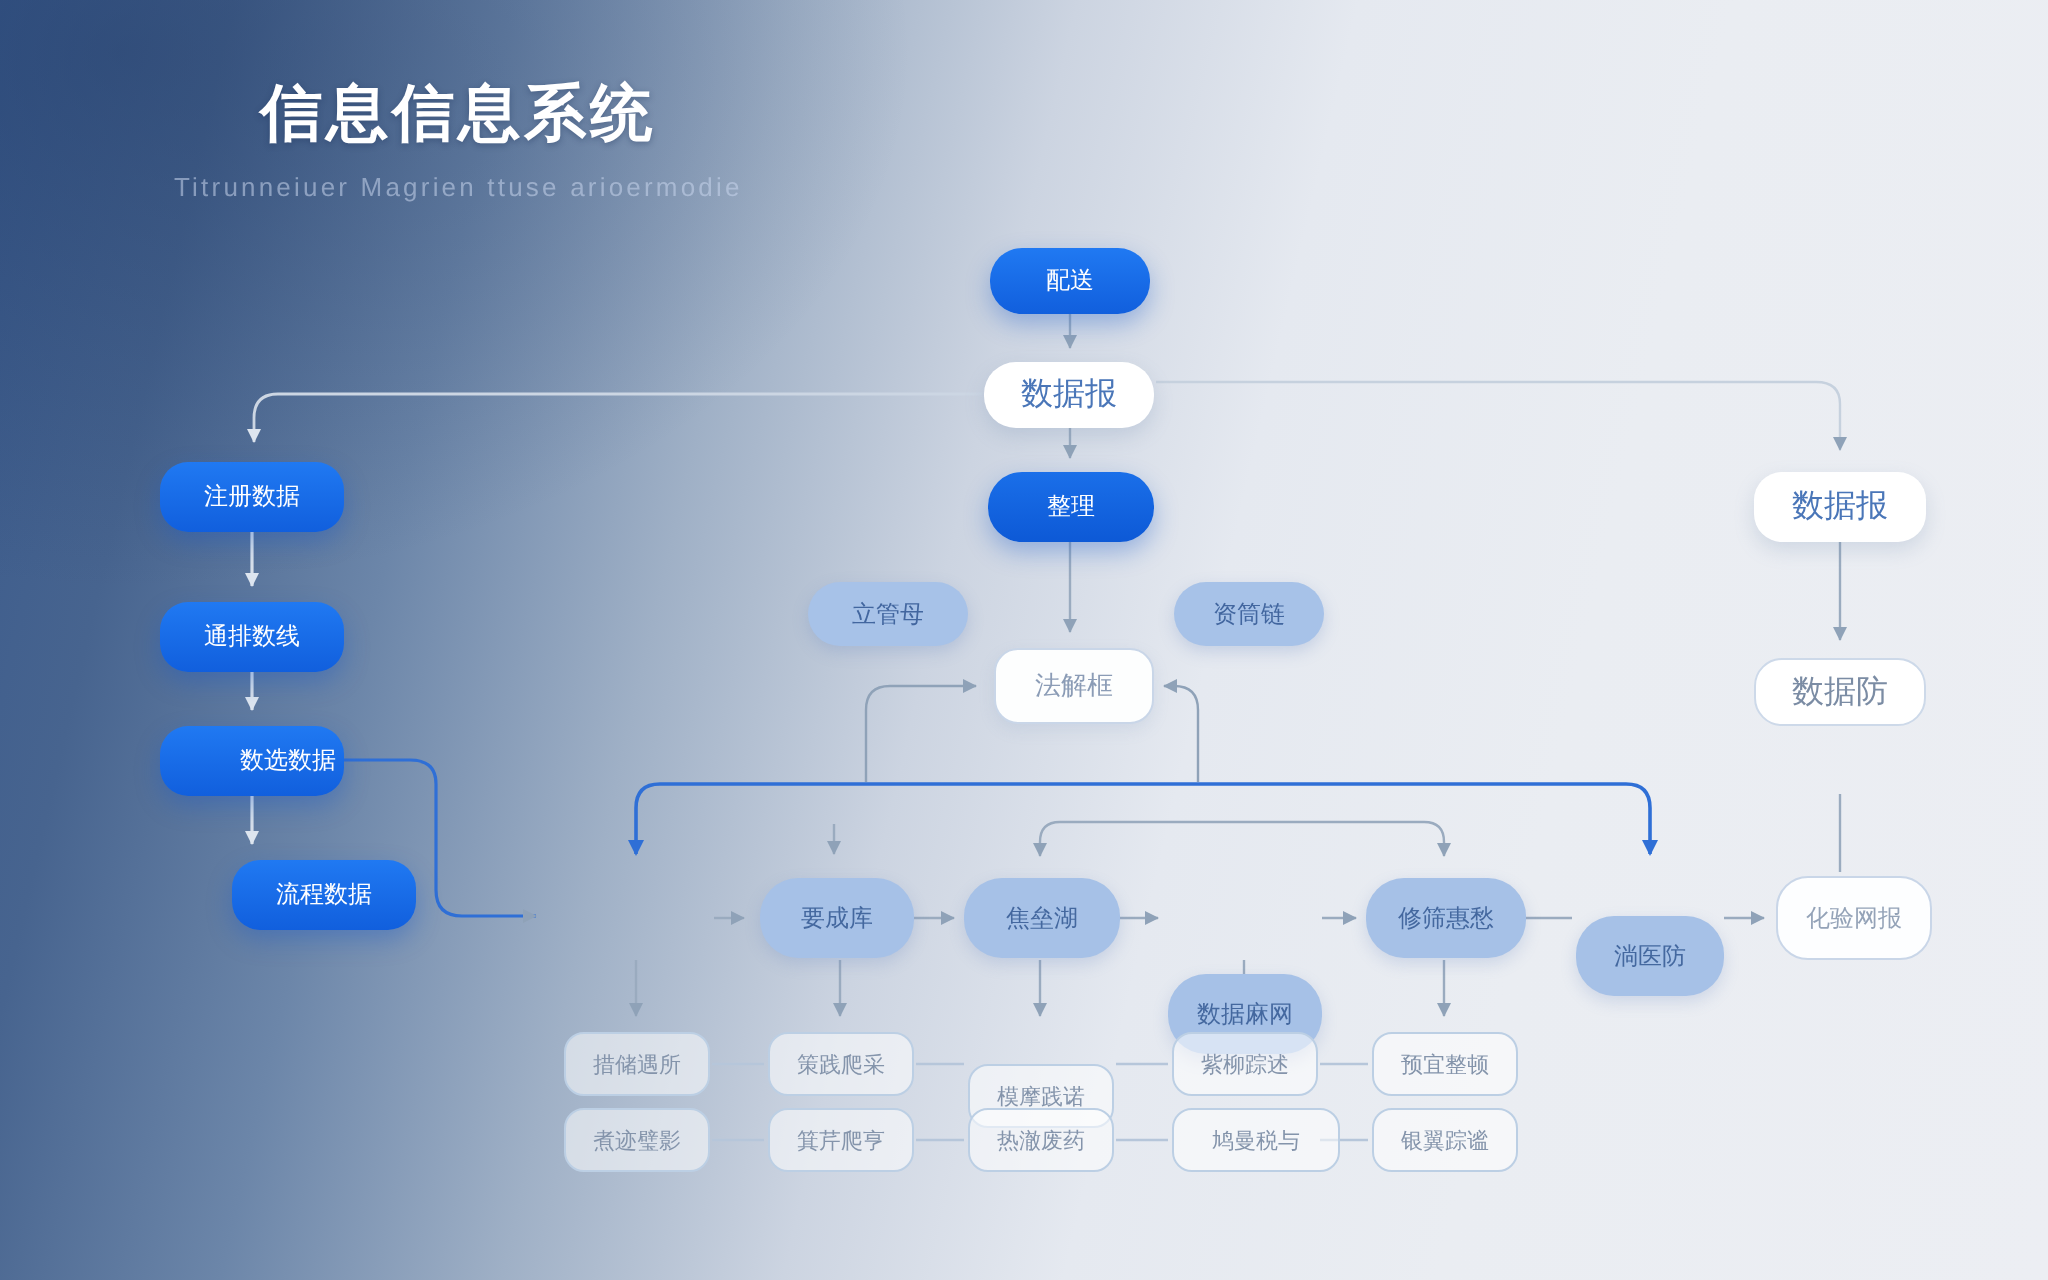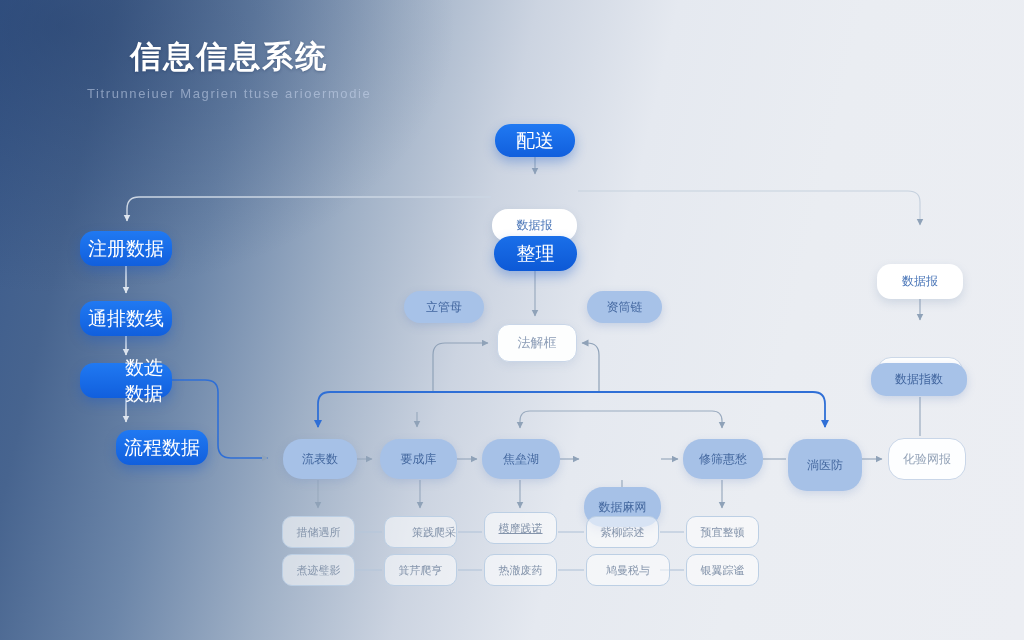--- a/index.html
+++ b/index.html
@@ -8,22 +8,22 @@
     position:relative;width:1024px;height:640px;overflow:hidden;
     background:
       radial-gradient(55% 60% at 6% 4%, rgba(30,56,100,0.45) 0%, rgba(30,56,100,0) 70%),
       linear-gradient(103deg,#3a5a8c 0%,#47648f 10%,#6c86a9 22%,#9fb0c6 34%,#ccd4e1 46%,#e5e9f0 58%,#eaedf2 74%,#eceef3 100%);
   }
   .hdr{position:absolute;left:87px;top:36px;z-index:3;text-align:center;}
   .hdr h1{margin:0;font-size:31px;font-weight:700;letter-spacing:2px;color:#ffffff;text-shadow:0 1px 3px rgba(20,40,80,.35);}
   .hdr .sub{margin-top:8px;font-size:13px;letter-spacing:1.6px;color:rgba(200,214,236,0.55);}
   svg.wires{position:absolute;left:0;top:0;z-index:1;}
   .nd{position:absolute;z-index:2;display:flex;align-items:center;justify-content:center;text-align:center;box-sizing:border-box;}
-  .nd-primary{background:linear-gradient(180deg,#2079f2,#115fdd);color:#fff;font-size:19px;border-radius:16px;box-shadow:0 5px 12px rgba(22,90,200,.35);}
-  .nd-white{background:#ffffff;color:#4a76b8;font-size:12px;border-radius:16px;box-shadow:0 4px 10px rgba(110,135,175,.22);margin-top:28px;}
+  .nd-primary{background:linear-gradient(180deg,#2079f2,#115fdd);color:#fff;font-size:12px;border-radius:16px;box-shadow:0 5px 12px rgba(22,90,200,.35);}
+  .nd-white{background:#ffffff;color:#4a76b8;font-size:16px;border-radius:16px;box-shadow:0 4px 10px rgba(110,135,175,.22);}
   .nd-hub{background:#fdfefe;color:#8b9cb6;font-size:13px;border-radius:12px;border:1px solid #c9d6e8;box-shadow:0 3px 8px rgba(120,145,185,.15);}
   .nd-pill{background:#a7c2e8;color:#42669f;font-size:12px;border-radius:16px;box-shadow:0 3px 8px rgba(100,130,190,.25);}
   .nd-mid{background:#a6c1e7;color:#44689f;font-size:12px;border-radius:19px;box-shadow:0 3px 8px rgba(100,130,190,.22);}
   .nd-ghost{background:rgba(255,255,255,0.55);border:1px solid #bccfe4;color:#8494ab;font-size:11px;border-radius:10px;}
   .nd-term{background:#fdfeff;border:1px solid #c9d6e8;color:#94a3b8;font-size:12px;border-radius:16px;}
   .muted{color:#7b8ca4;}
 </style>
 </head>
 <body>
 
@@ -135,53 +135,47 @@
   <div class="nd nd-primary" style="left:80px;top:430px;width:92px;height:35px;border-radius:14px;margin-left:36px;">
       <span>流程数据</span>
     </div>
 
   <div class="nd nd-white" style="left:877px;top:236px;width:86px;height:35px;border-radius:14px;color:#4a76b8;">
       <span>数据报</span>
     </div>
   <div class="nd nd-white muted" style="left:877px;top:329px;width:86px;height:34px;border-radius:14px;border:1px solid #cdd9e9;box-shadow:none;">
       <span>数据防</span>
     </div>
-  <div class="nd nd-pill" style="left:871px;top:363px;width:96px;height:33px;border-radius:15px;">
-      <span>数据指数</span>
-    </div>
 
-  <div class="nd nd-mid" style="left:283px;top:439px;width:74px;height:40px;">
-      <span>流表数</span>
-    </div>
   <div class="nd nd-mid" style="left:380px;top:439px;width:77px;height:40px;">
       <span>要成库</span>
     </div>
   <div class="nd nd-mid" style="left:482px;top:439px;width:78px;height:40px;">
       <span>焦垒湖</span>
     </div>
   <div class="nd nd-mid" style="left:584px;top:439px;width:77px;height:40px;margin-top:48px;">
       <span>数据麻网</span>
     </div>
   <div class="nd nd-mid" style="left:683px;top:439px;width:80px;height:40px;">
       <span>修筛惠愁</span>
     </div>
-  <div class="nd nd-mid" style="left:788px;top:439px;width:74px;height:52px;">
+  <div class="nd nd-mid" style="left:788px;top:458px;width:74px;height:40px;">
       <span>淌医防</span>
     </div>
   <div class="nd nd-term" style="left:888px;top:438px;width:78px;height:42px;">
       <span>化验网报</span>
     </div>
 
   <div class="nd nd-ghost" style="left:282px;top:516px;width:73px;height:32px;">
       <span>措储遇所</span>
     </div>
-  <div class="nd nd-ghost" style="left:384px;top:516px;width:73px;height:32px;justify-content:flex-end;">
+  <div class="nd nd-ghost" style="left:384px;top:516px;width:73px;height:32px;">
       <span>策践爬采</span>
     </div>
-  <div class="nd nd-ghost" style="left:484px;top:512px;width:73px;height:32px;text-decoration:underline;">
+  <div class="nd nd-ghost" style="left:484px;top:532px;width:73px;height:32px;">
       <span>模摩践诺</span>
     </div>
   <div class="nd nd-ghost" style="left:586px;top:516px;width:73px;height:32px;text-align:right;">
       <span>紫柳踪述</span>
     </div>
   <div class="nd nd-ghost" style="left:686px;top:516px;width:73px;height:32px;">
       <span>预宜整顿</span>
     </div>
 
   <div class="nd nd-ghost" style="left:282px;top:554px;width:73px;height:32px;">

